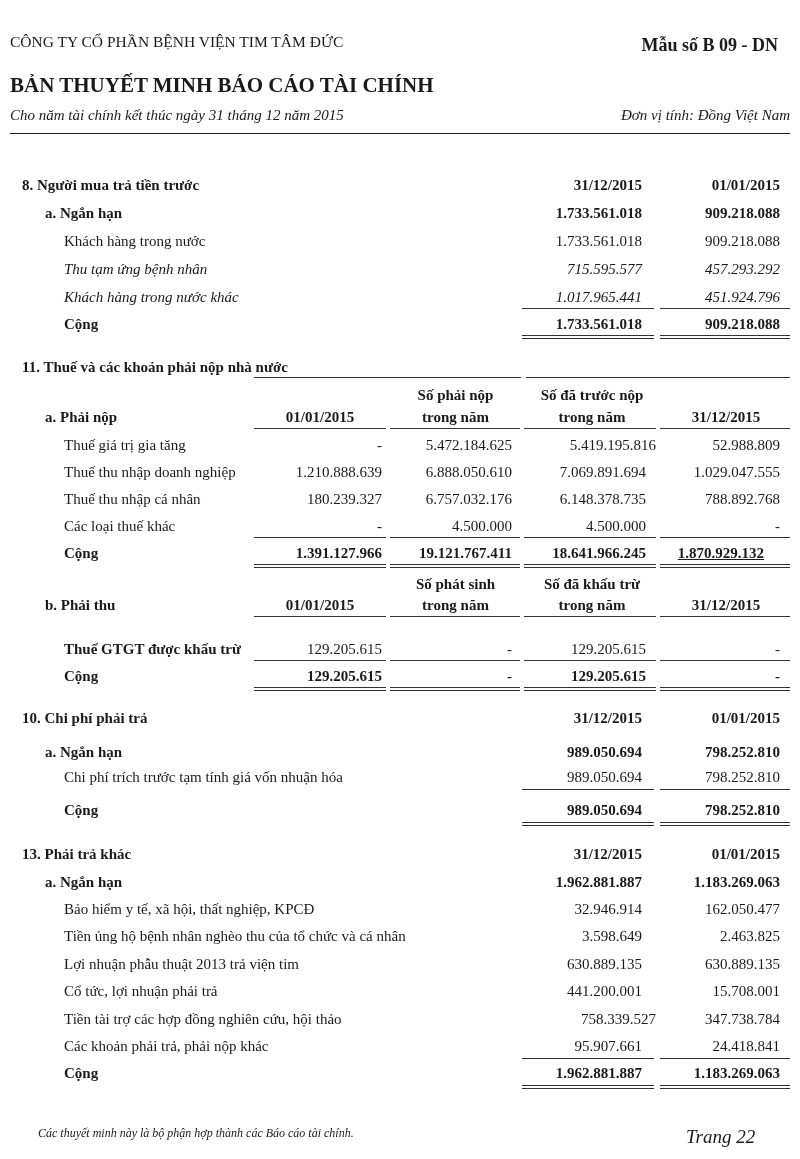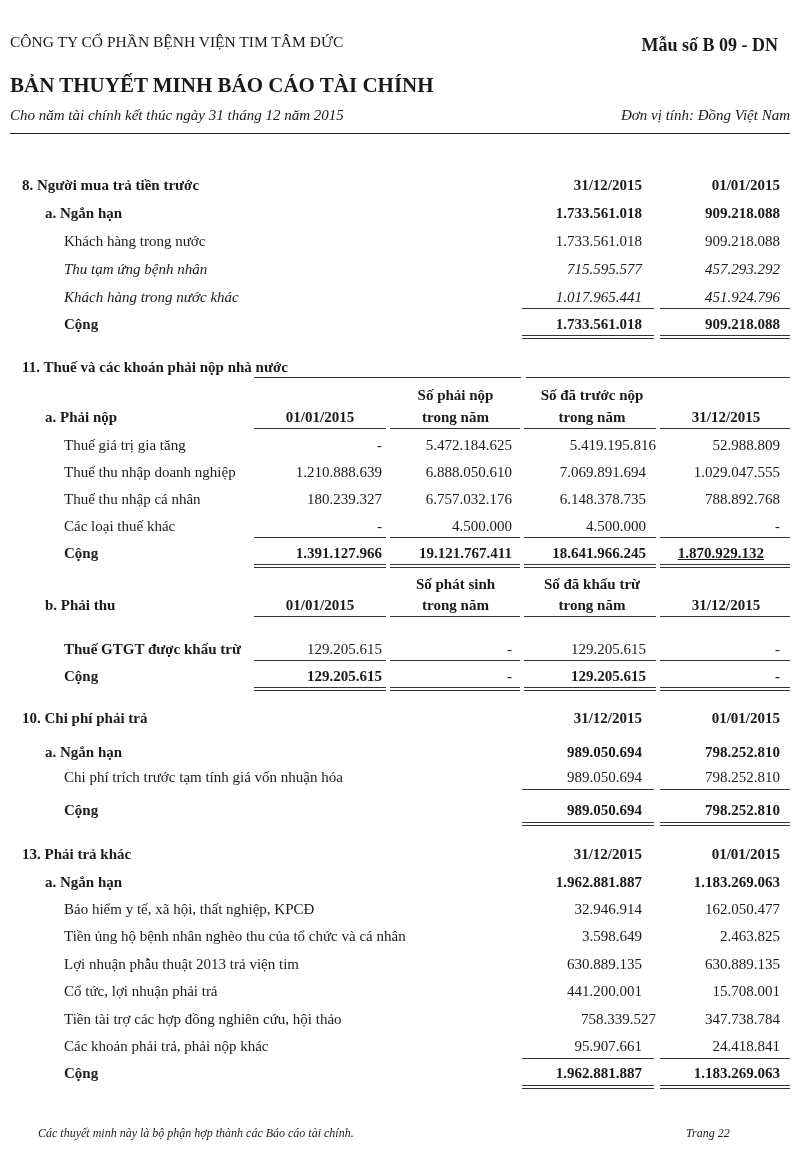--- a/index.html
+++ b/index.html
@@ -201,13 +201,13 @@
   <div class="hline" style="left:660px;width:130px;top:1058px;"></div>
 
   <div class="abs b f15" style="left:64px;top:1065px;">Cộng</div>
   <div class="abs b f15 r" style="right:158px;top:1065px;">1.962.881.887</div>
   <div class="abs b f15 r" style="right:20px;top:1065px;">1.183.269.063</div>
   <div class="dline" style="left:522px;width:132px;top:1085px;"></div>
   <div class="dline" style="left:660px;width:130px;top:1085px;"></div>
 </div>
 
 <div class="abs i" style="left:38px;top:1126px;font-size:12px;">Các thuyết minh này là bộ phận hợp thành các Báo cáo tài chính.</div>
-<div class="abs i" style="left:686px;top:1126px;font-size:12px;">Trang 22</div>
+<div class="abs i" style="left:686px;top:1126px;font-size:19px;">Trang 22</div>
 
 </body></html>

